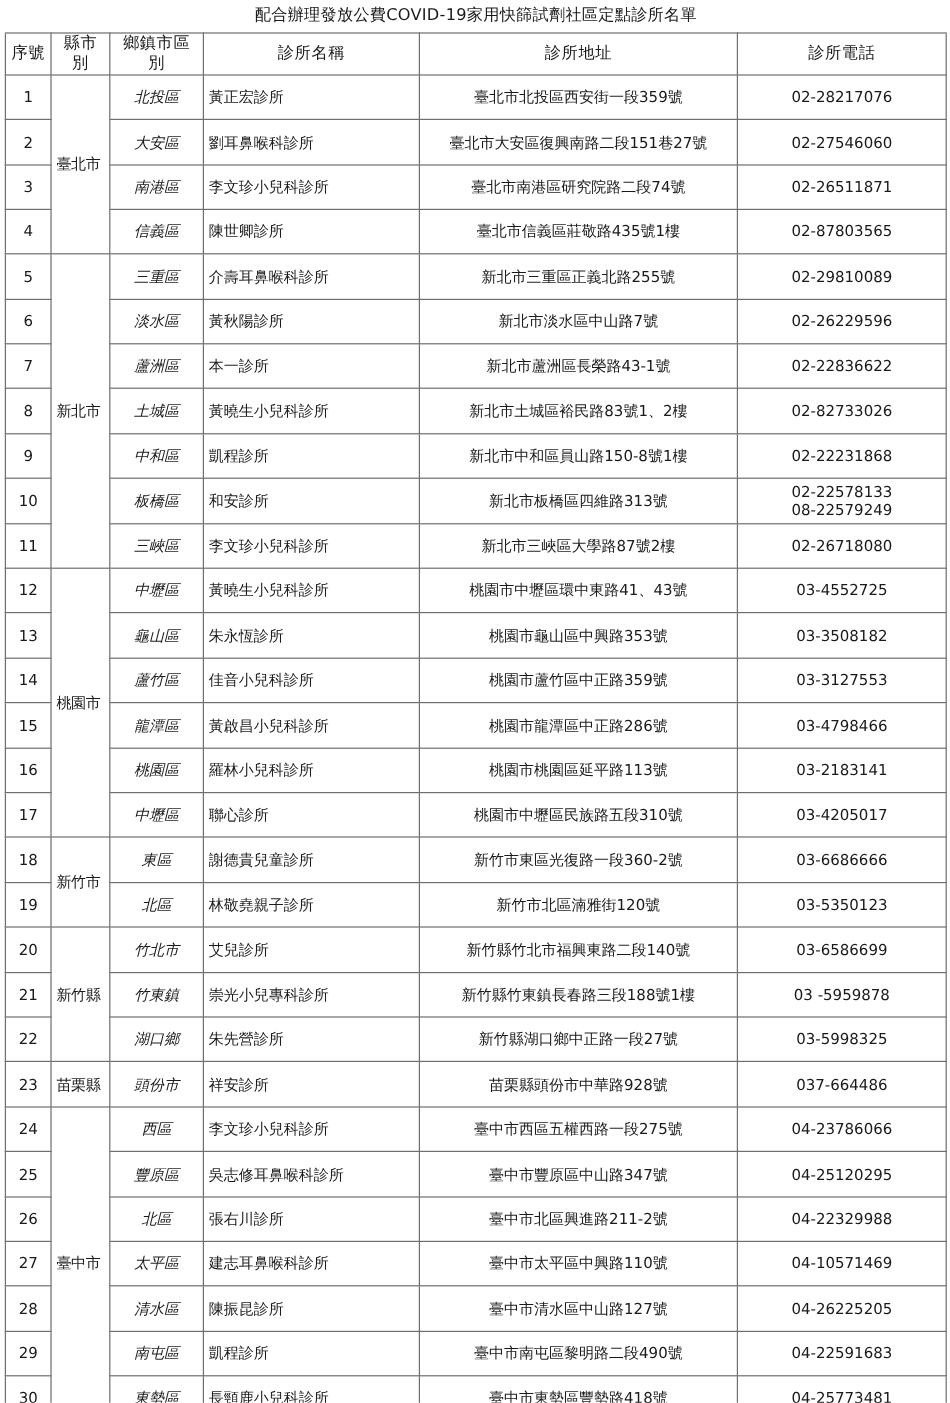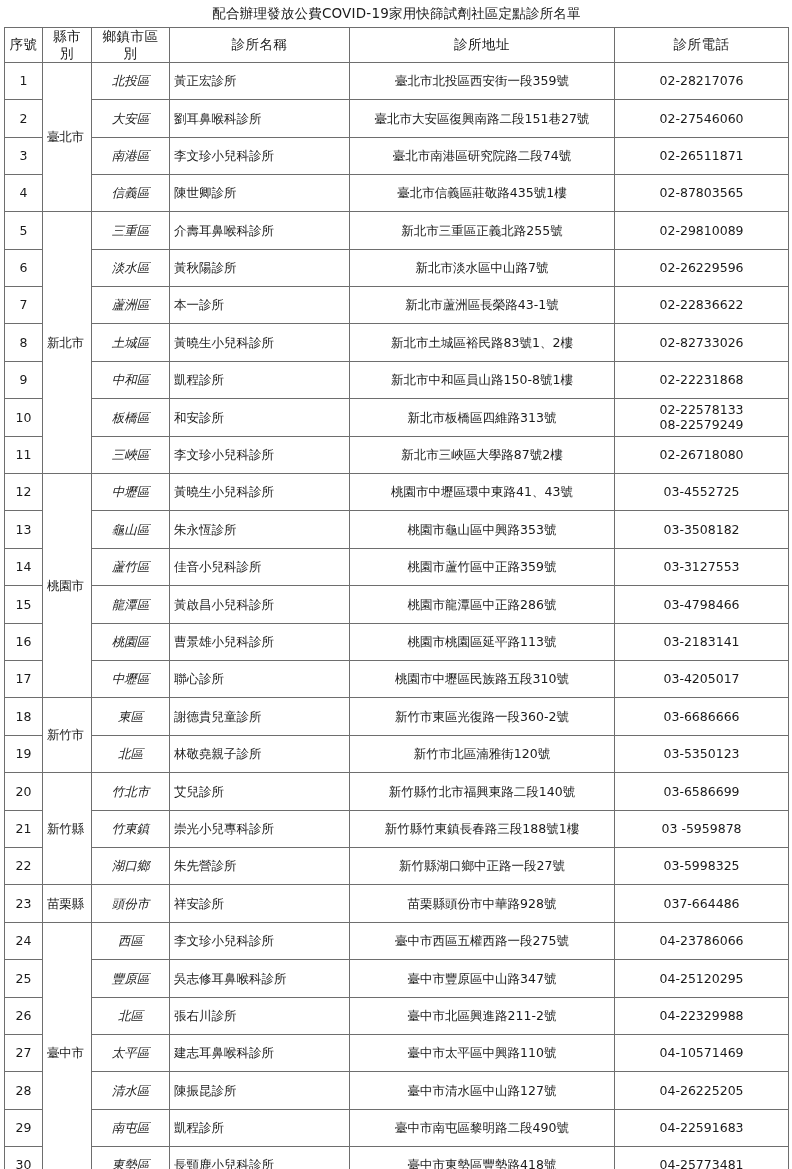--- a/index.html
+++ b/index.html
@@ -197,21 +197,21 @@
         <tr>
           <td class="seq">15</td>
           <td class="town">龍潭區</td>
           <td class="name">黃啟昌小兒科診所</td>
           <td class="addr">桃園市龍潭區中正路286號</td>
           <td class="phone">03-4798466</td>
         </tr>
         <tr>
           <td class="seq">16</td>
           <td class="town">桃園區</td>
-          <td class="name">曹景雄小兒科診所</td>
+          <td class="name">羅林小兒科診所</td>
           <td class="addr">桃園市桃園區延平路113號</td>
           <td class="phone">03-2183141</td>
         </tr>
         <tr>
           <td class="seq">17</td>
           <td class="town">中壢區</td>
           <td class="name">聯心診所</td>
           <td class="addr">桃園市中壢區民族路五段310號</td>
           <td class="phone">03-4205017</td>
         </tr>

